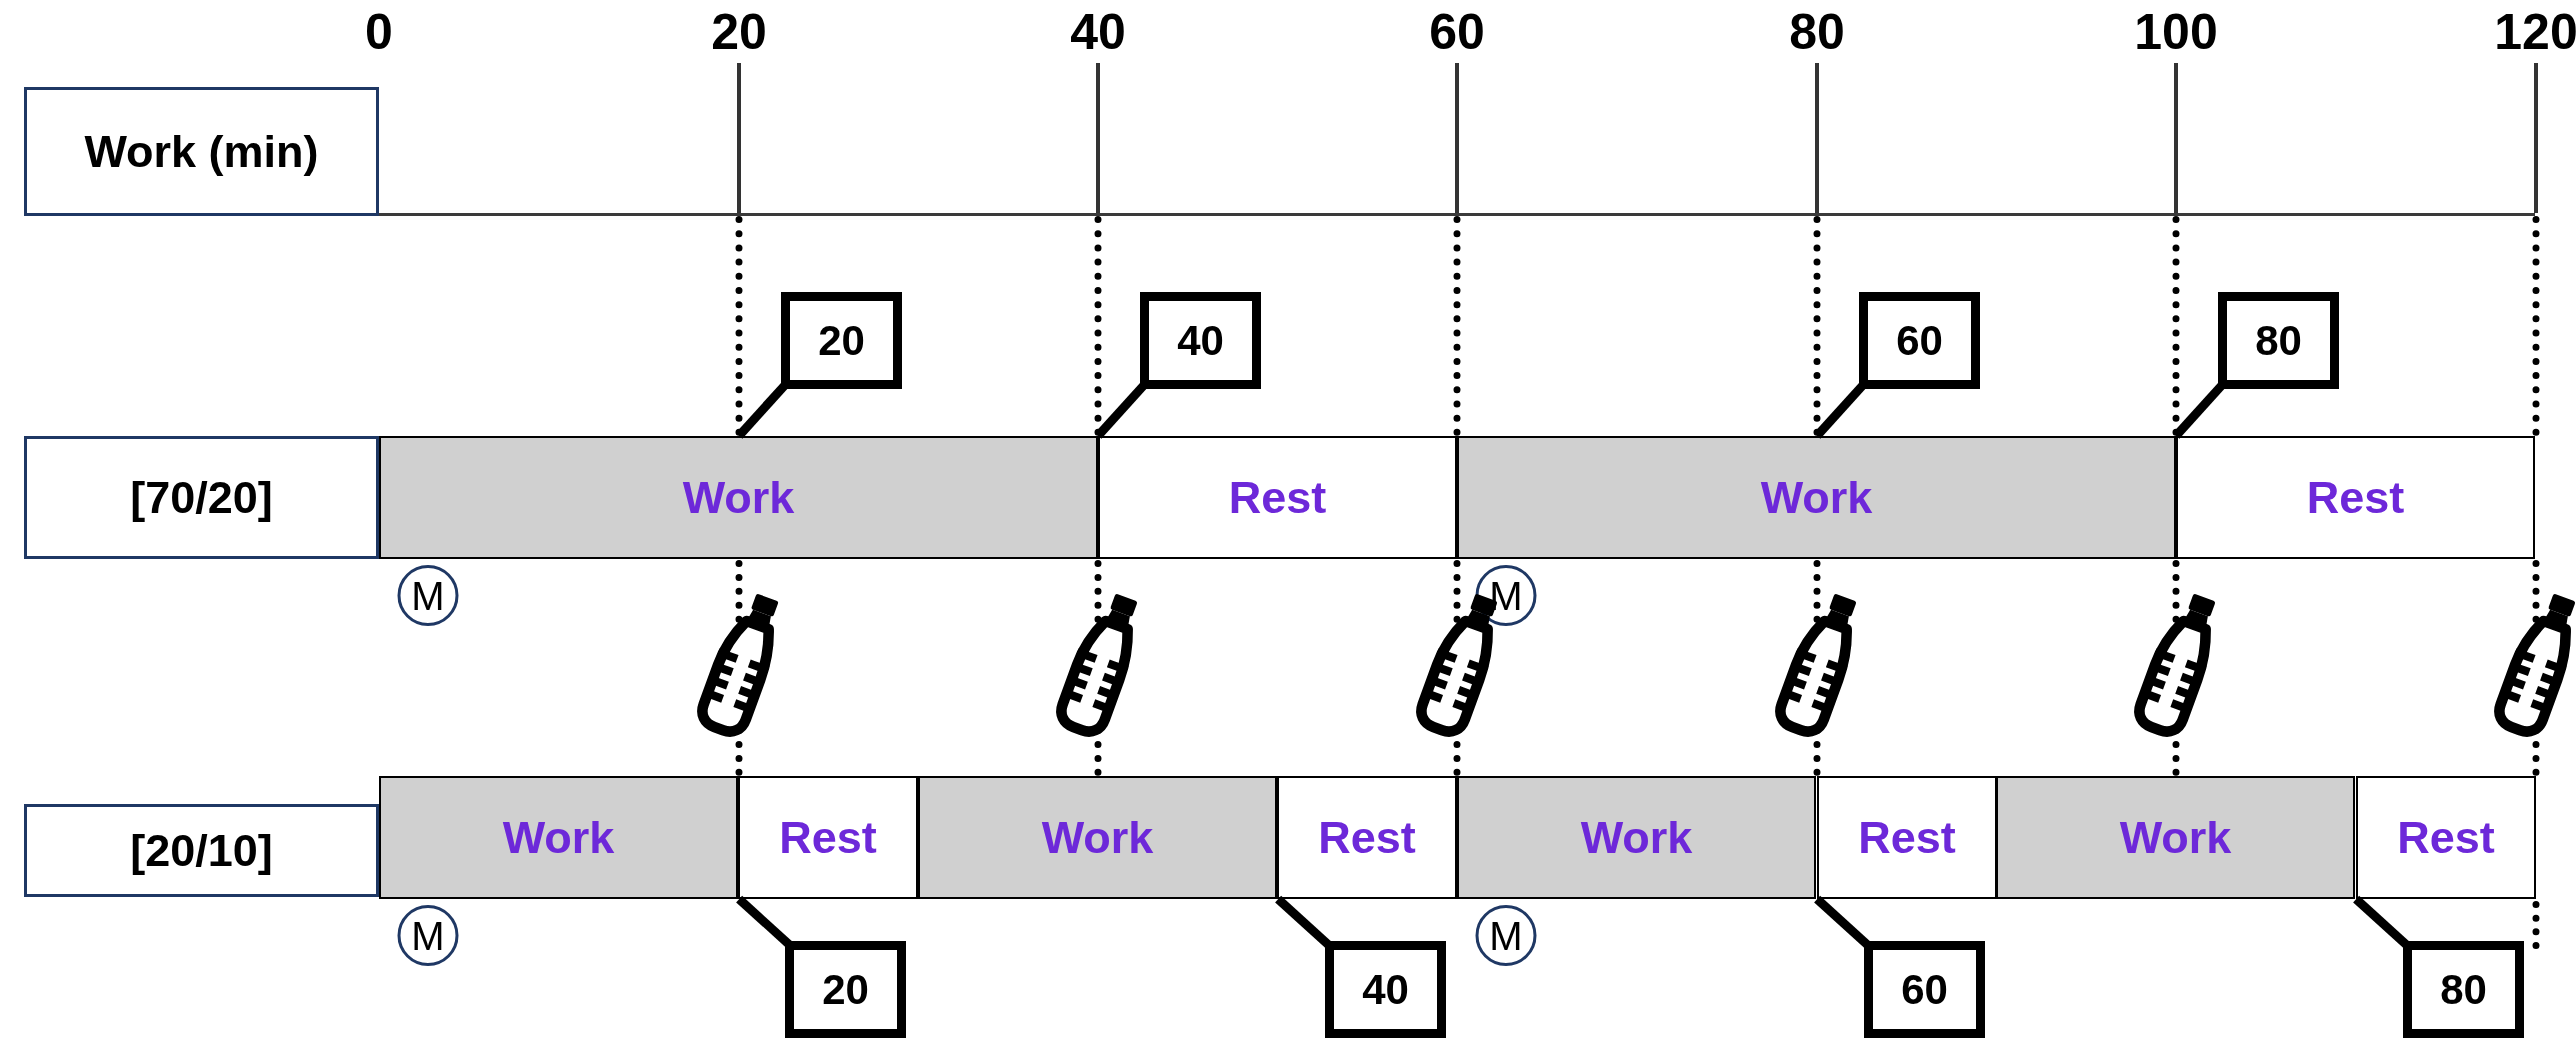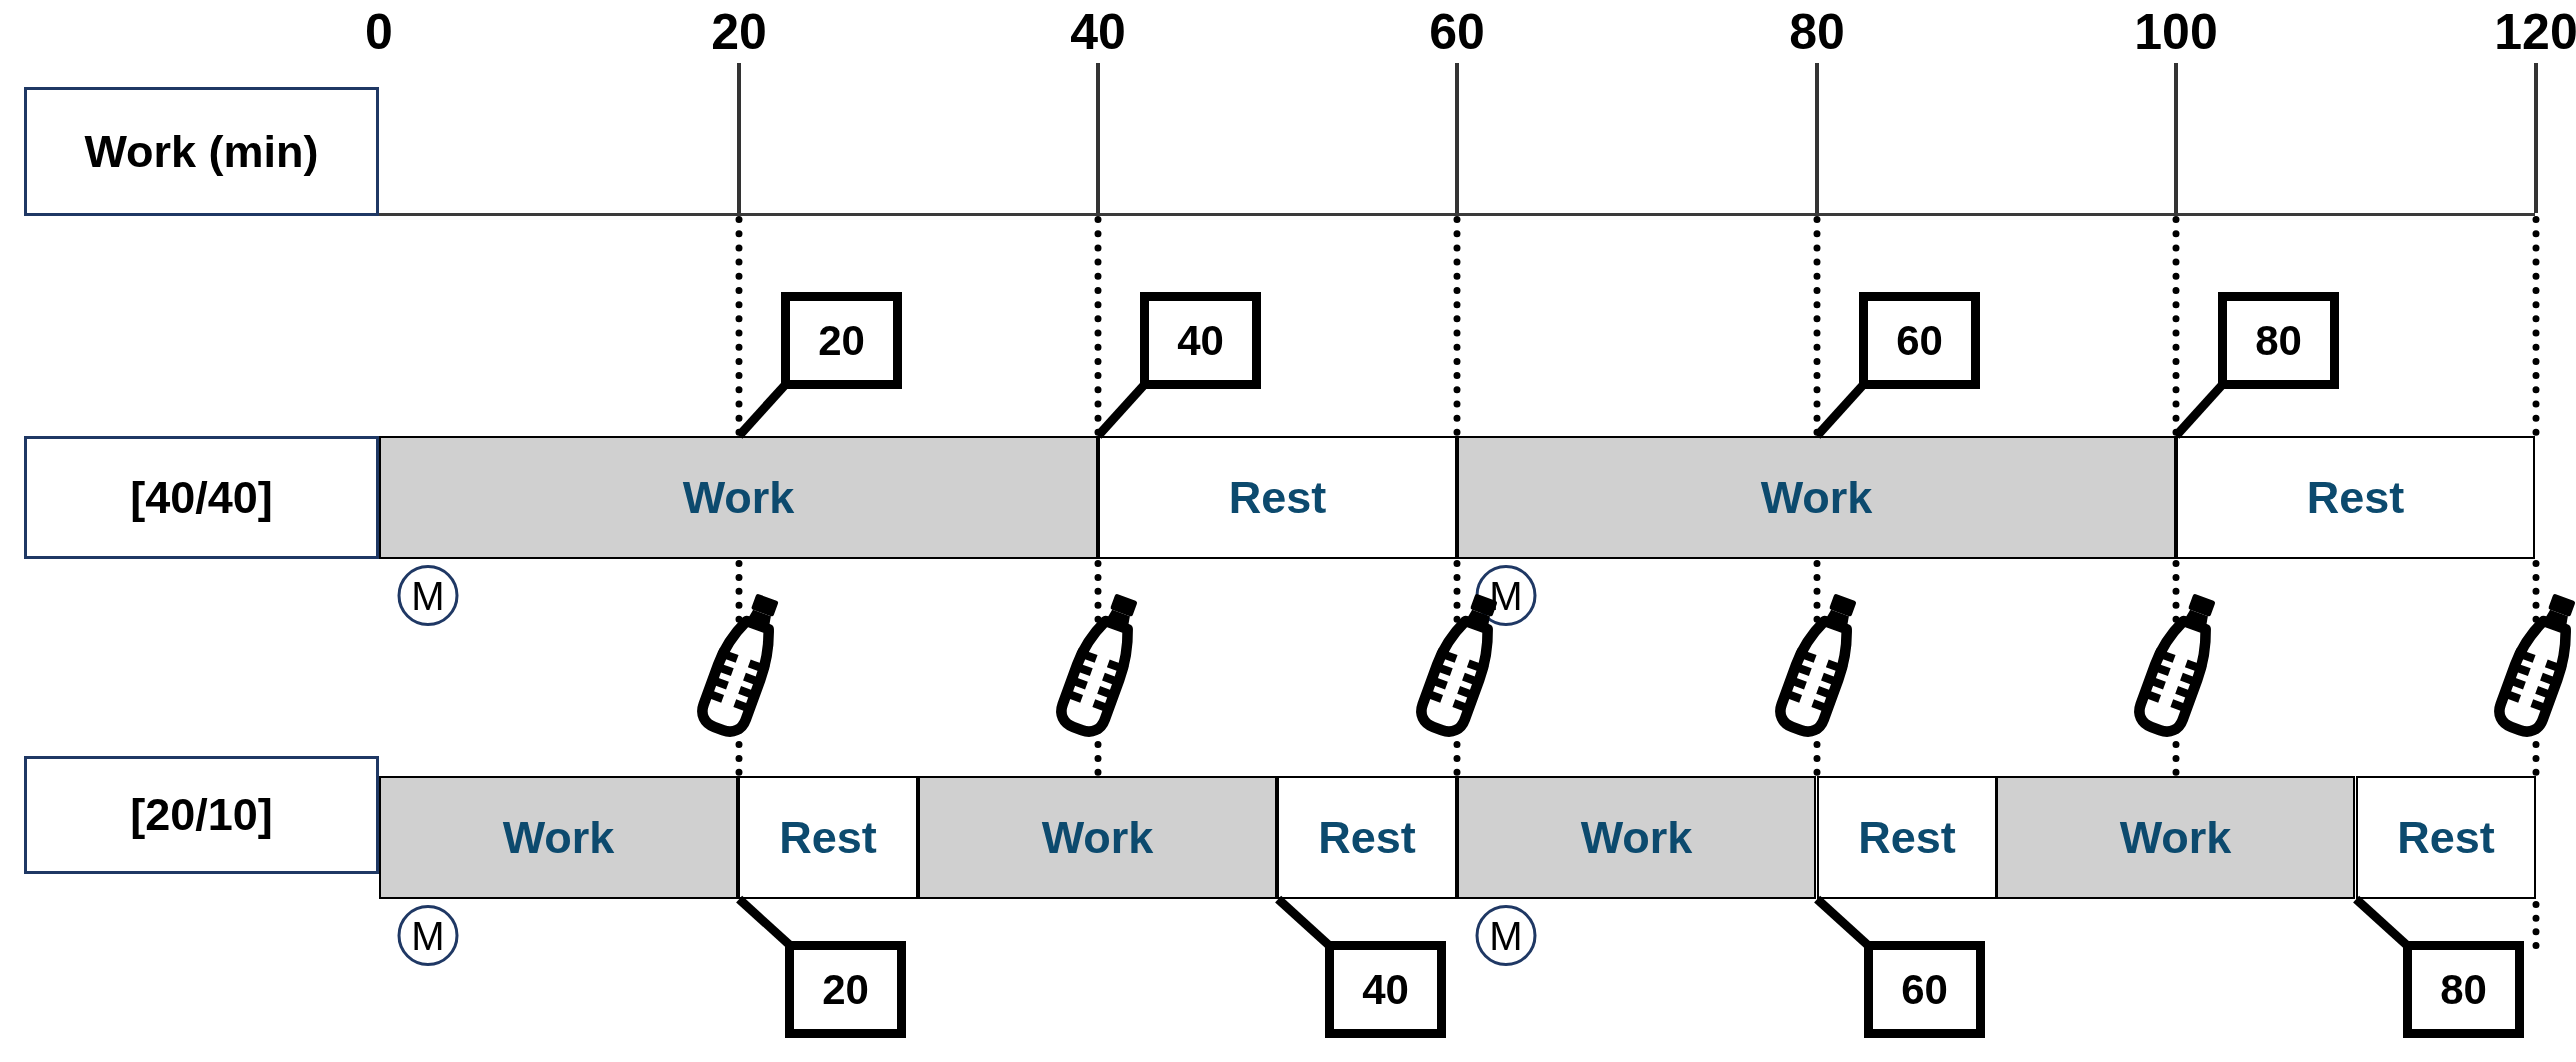--- a/index.html
+++ b/index.html
@@ -58,21 +58,21 @@
   .bar-row{position:absolute;box-sizing:border-box;}
   .seg{
     position:absolute;
     box-sizing:border-box;
     border:2.4px solid #000;
     display:flex;
     align-items:center;
     justify-content:center;
     font-weight:bold;
     font-size:45px;
-    color:#0c4a6e;
+    color:#6d28d9;
     white-space:nowrap;
   }
   .seg.work{background:#d0d0d0;}
   .seg.rest{background:#ffffff;}
 
   
   .callout{
     position:absolute;
     box-sizing:border-box;
     border:9px solid #000;
@@ -150,38 +150,38 @@
       <div class="tick-dotted" style="left: 1817px; top: 216px; height: 220px;"></div>
       <div class="tick-dotted" style="left: 1817px; top: 560px; height: 216px;"></div>
       <div class="tick-dotted" style="left: 2176px; top: 216px; height: 220px;"></div>
       <div class="tick-dotted" style="left: 2176px; top: 560px; height: 216px;"></div>
       <div class="tick-dotted" style="left: 2536px; top: 216px; height: 220px;"></div>
       <div class="tick-dotted" style="left: 2536px; top: 560px; height: 216px;"></div>
       <div class="tick-dotted" style="left: 2536px; top: 901px; height: 48px;"></div>
     </div>
 
   <div class="row-label" style="left:24px; top:436px; width:355px; height:123px;">
-    <span>[40/40]</span>
+    <span>[70/20]</span>
   </div>
   <div class="bar-row" id="row0" style="left:379px; top:436px; width:2156px; height:123px;">
       <div class="seg work" style="left: 0px; top: 0px; width: 719px; height: 123px;">
         <span>Work</span>
       </div>
       <div class="seg rest" style="left: 719px; top: 0px; width: 359px; height: 123px;">
         <span>Rest</span>
       </div>
       <div class="seg work" style="left: 1078px; top: 0px; width: 719px; height: 123px;">
         <span>Work</span>
       </div>
       <div class="seg rest" style="left: 1797px; top: 0px; width: 359px; height: 123px;">
         <span>Rest</span>
       </div>
     </div>
 
-  <div class="row-label" style="left:24px; top:756px; width:355px; height:118px;">
+  <div class="row-label" style="left:24px; top:804px; width:355px; height:93px;">
     <span>[20/10]</span>
   </div>
   <div class="bar-row" id="row1" style="left:379px; top:776px; width:2156px; height:123px;">
       <div class="seg work" style="left: 0px; top: 0px; width: 359px; height: 123px;">
         <span>Work</span>
       </div>
       <div class="seg rest" style="left: 359px; top: 0px; width: 180px; height: 123px;">
         <span>Rest</span>
       </div>
       <div class="seg work" style="left: 539px; top: 0px; width: 359px; height: 123px;">

